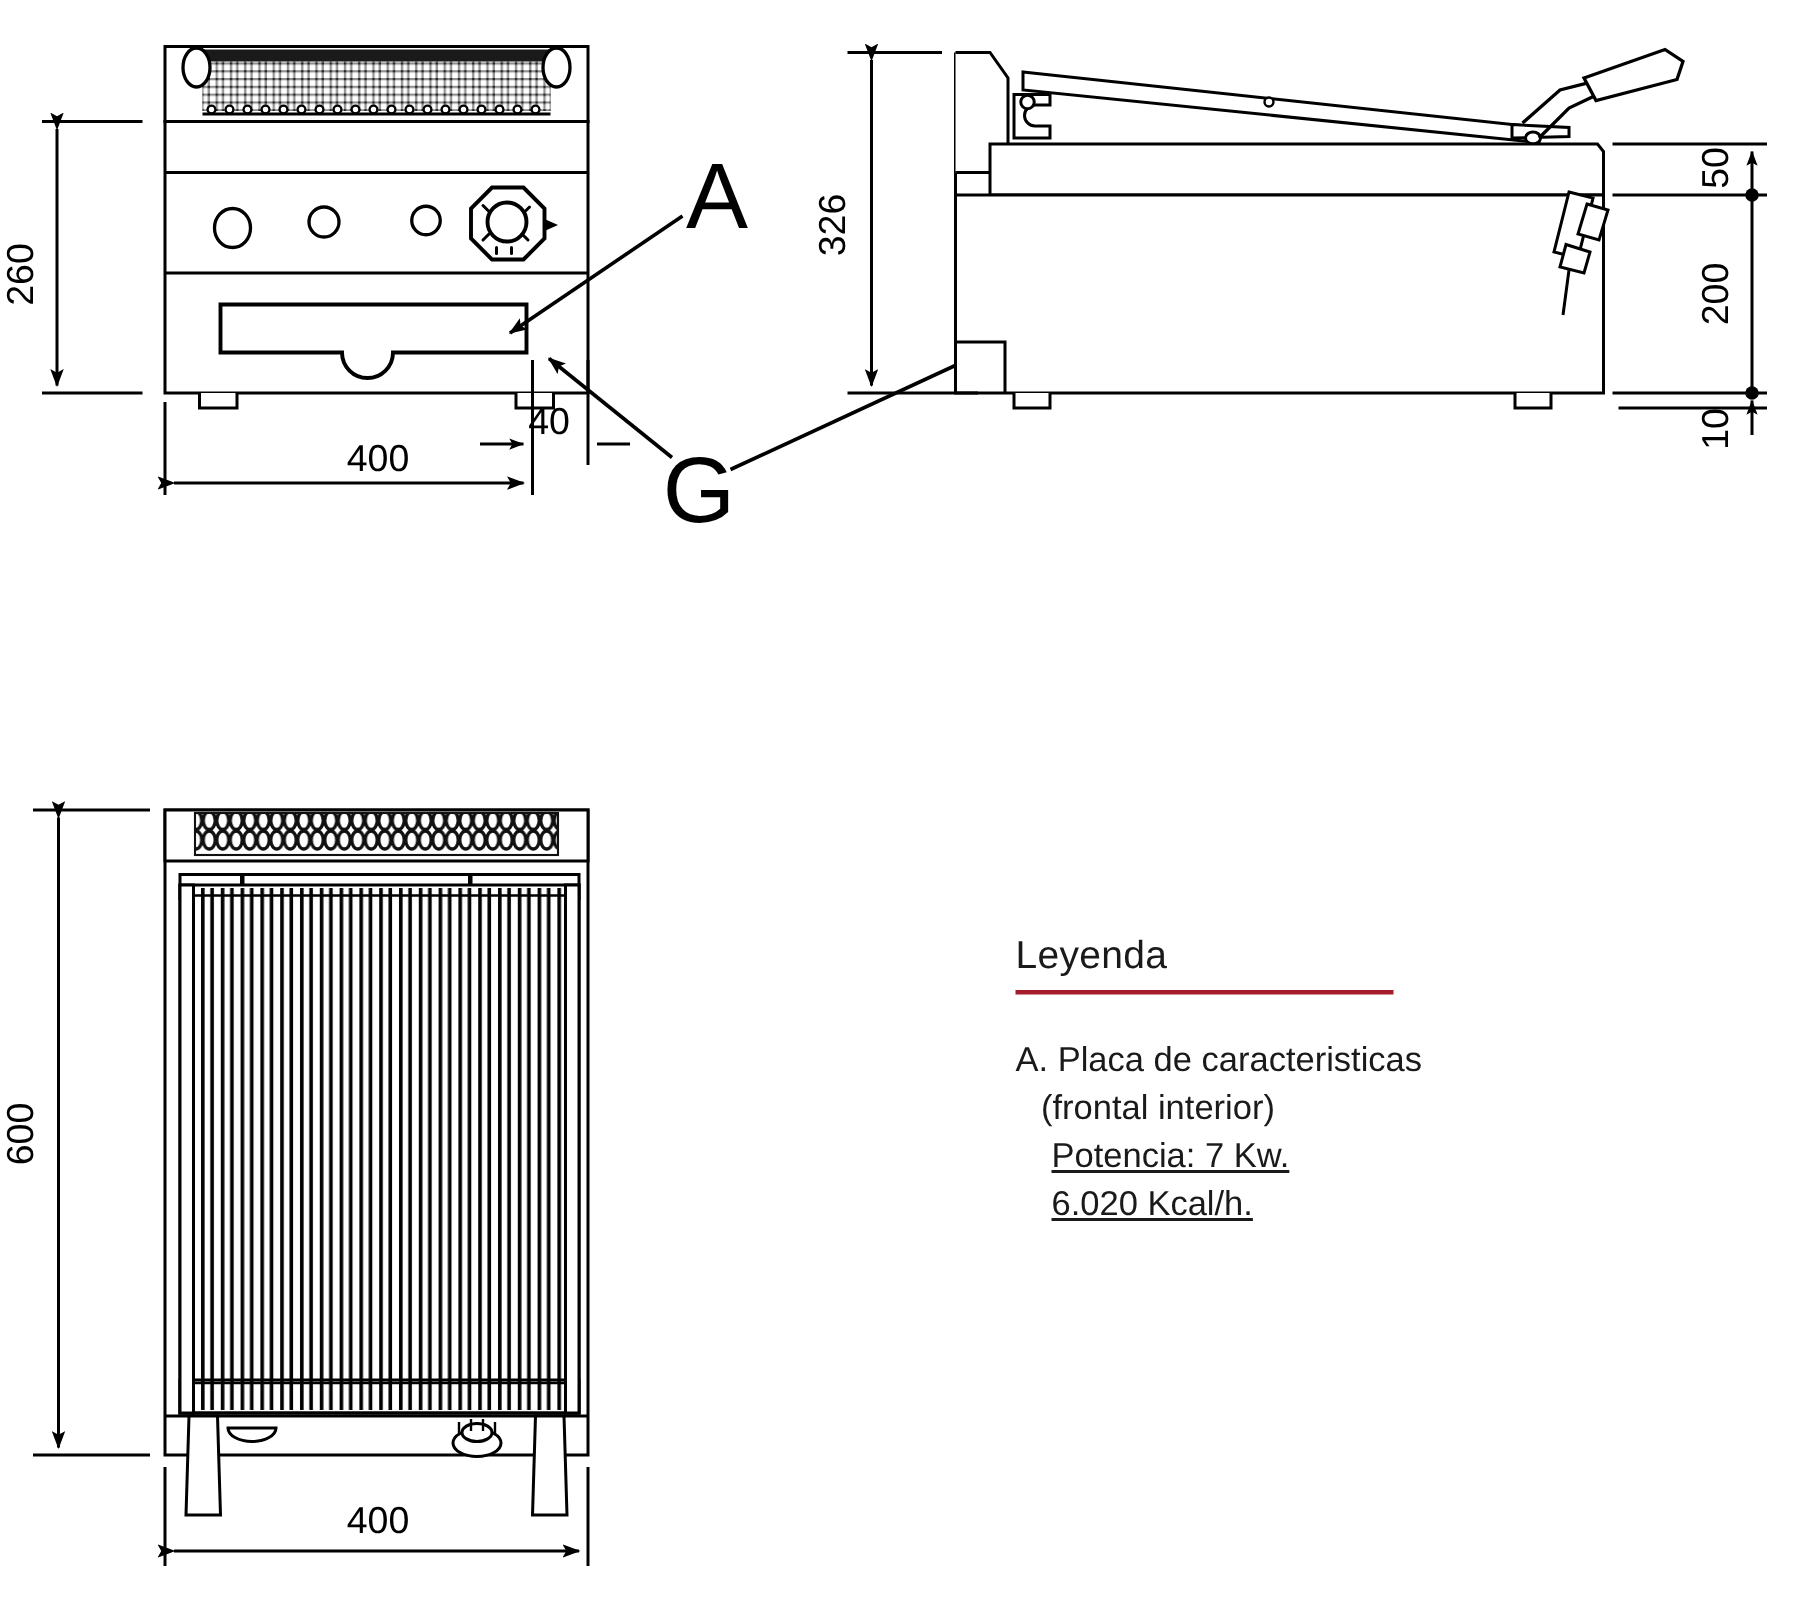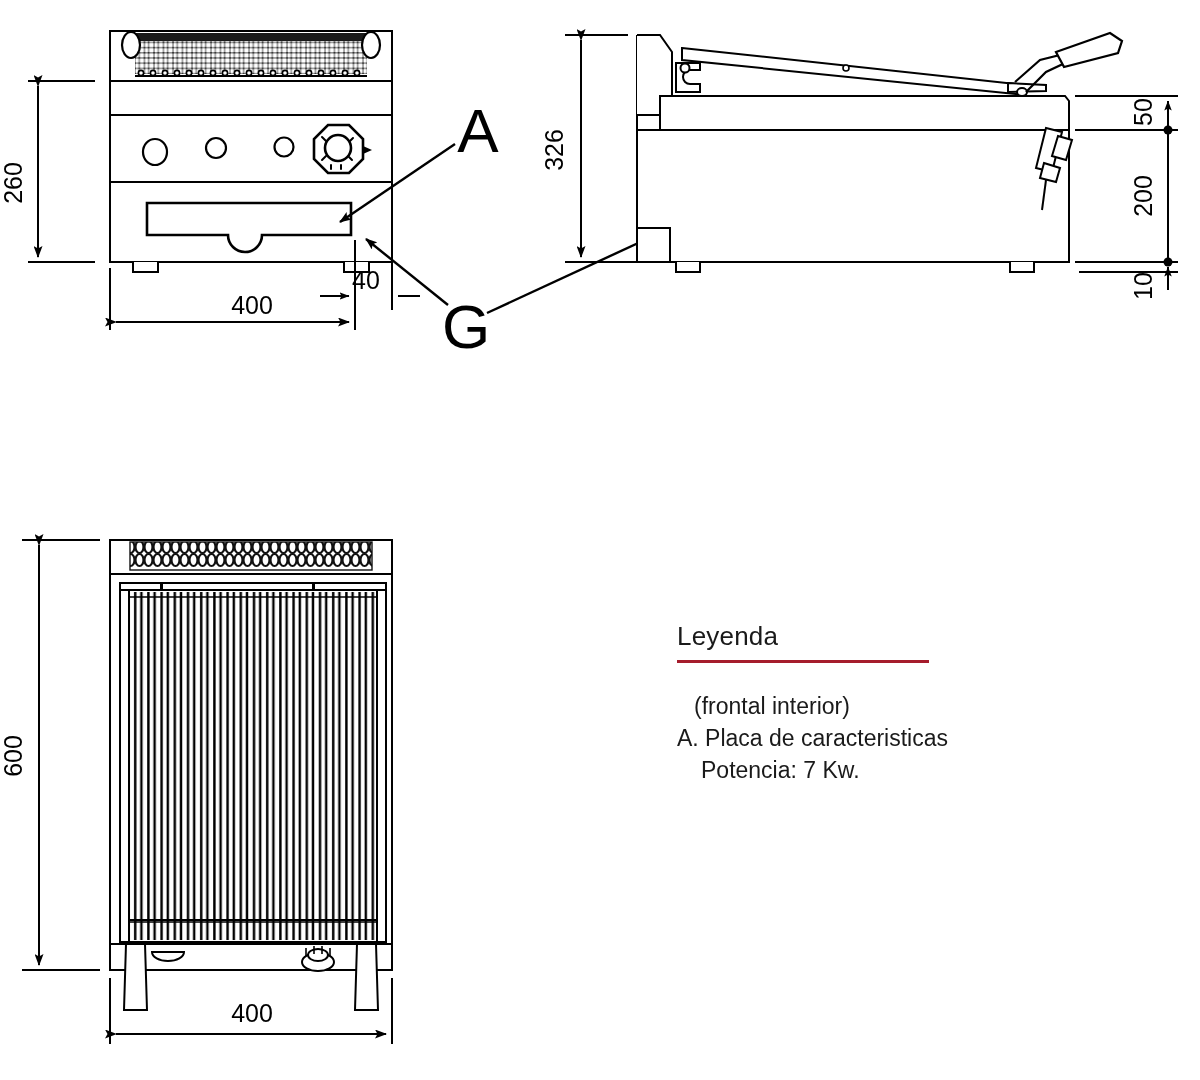--- a/index.html
+++ b/index.html
@@ -62,21 +62,21 @@
     margin-bottom: 27px;
   }
   #legend .legend-line {
     font-family: "Liberation Sans", sans-serif;
     font-size: 23px;
     color: #1a1a1a;
     line-height: 32px;
     white-space: pre;
   }
   .indent1 { padding-left: 17px; }
-  .indent2 { padding-left: 24px; }
+  .indent2 { padding-left: 24px; text-decoration: underline; }
 </style>
 </head>
 <body>
 
 <div id="sheet">
 
   <svg id="drawing" viewBox="0 0 1200 1080">
     <defs>
       <marker id="arrHead" markerWidth="12" markerHeight="9" refX="11" refY="4.5" orient="auto" markerUnits="userSpaceOnUse">
         <path d="M0,0 L12,4.5 L0,9 L2.5,4.5 Z" fill="#000"></path>
@@ -334,18 +334,19 @@
         <line x1="392" y1="978" x2="392" y2="1044" stroke="#000" stroke-width="2"></line>
         <line x1="116" y1="1034" x2="386" y2="1034" stroke="#000" stroke-width="2" marker-start="url(#arrHead)" marker-end="url(#arrHead)"></line>
         <text class="dimtext" x="252" y="1022" text-anchor="middle">400</text>
       </g>
     </g>
   </svg>
 
   <div id="legend">
     <div class="legend-title">Leyenda</div>
     <div class="legend-rule" style="background: rgb(165, 28, 44);"></div>
+    <div class="legend-line">A. Placa de caracteristicas</div>
     <div class="legend-line indent1">(frontal interior)</div>
-    <div class="legend-line">A. Placa de caracteristicas</div>
     <div class="legend-line indent2">Potencia: 7 Kw.</div>
+    <div class="legend-line indent2">6.020 Kcal/h.</div>
   </div>
 
 </div>
 
 </body></html>

